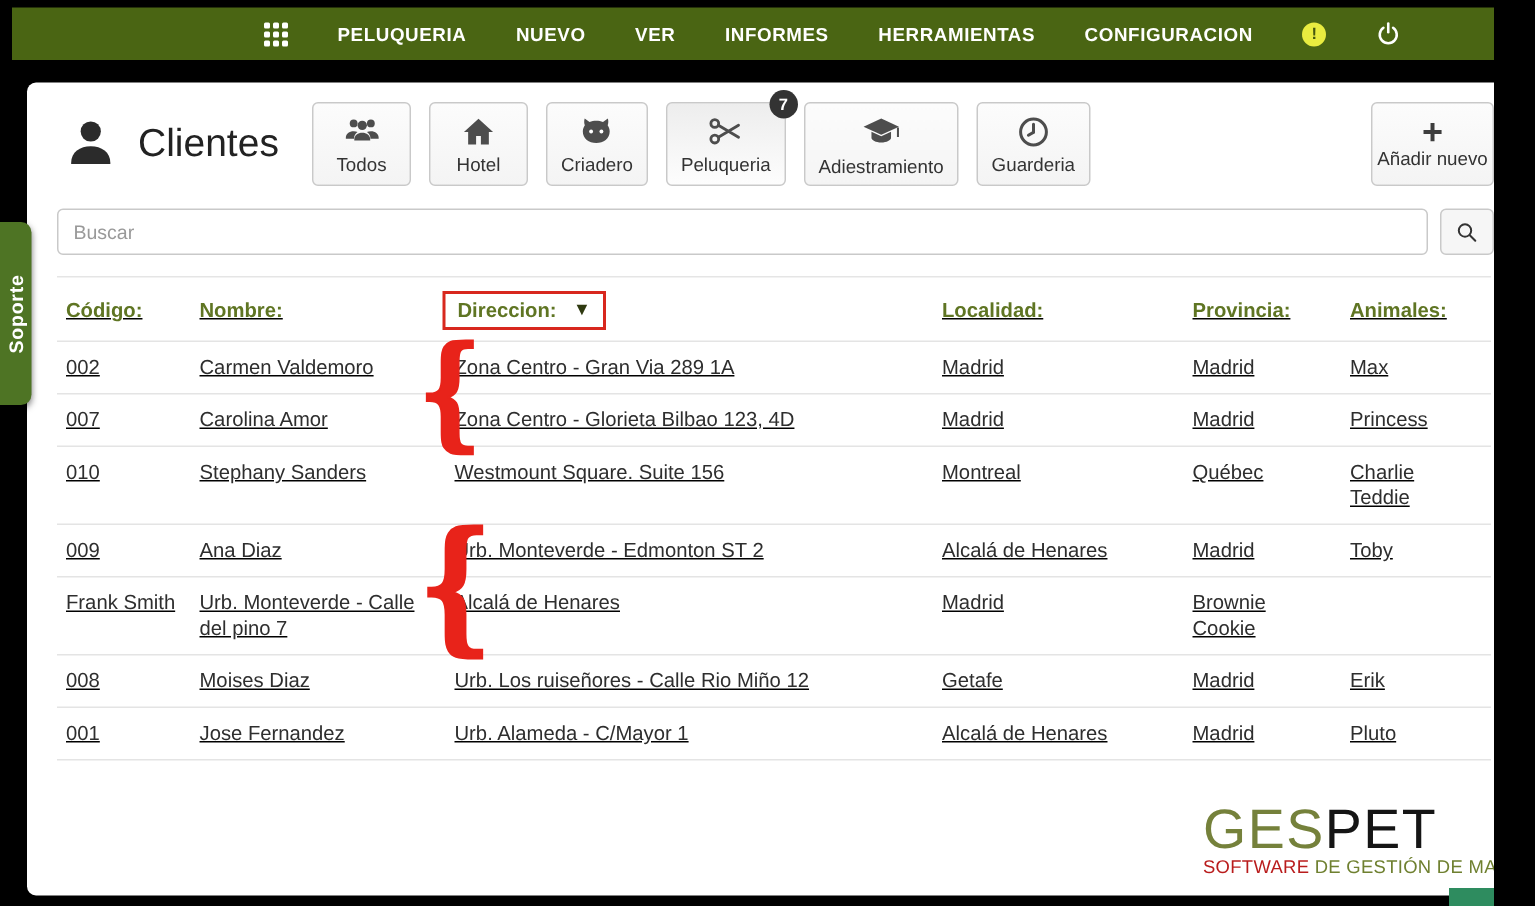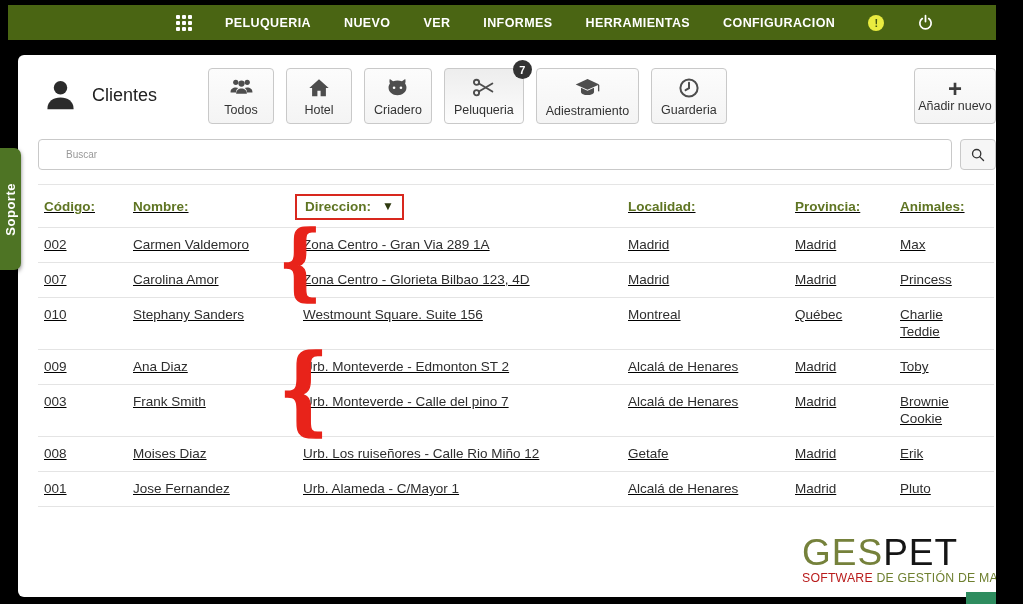--- a/index.html
+++ b/index.html
@@ -24,41 +24,41 @@
                  display:flex; align-items:center; justify-content:center; cursor:pointer;
                  box-shadow:0 2px 4px rgba(0,0,0,.5); }
   .soporte-tab span { writing-mode:vertical-rl; transform:rotate(180deg); color:#fff;
                       font-size:13px; font-weight:bold; letter-spacing:.5px; }
 
   
   .card { position:absolute; left:18px; top:55px; width:990px; height:542px;
           background:#fff; border-radius:6px; }
 
   .clients-title { position:absolute; left:26px; top:24px; display:flex; align-items:center; gap:15px; }
-  .clients-title h1 { font-size:18px; font-weight:normal; color:#222; }
+  .clients-title h1 { font-size:26px; font-weight:normal; color:#222; }
 
   .tabs { position:absolute; left:190px; top:13px; display:flex; gap:12px; }
   .tab-btn { position:relative; min-width:66px; height:56px; border:1px solid #c9c9c9; border-radius:4px;
              background:linear-gradient(#fcfcfc,#f4f4f4); display:flex; flex-direction:column;
              align-items:center; justify-content:center; gap:3px; padding:5px 9px;
              font-size:12.5px; color:#333; cursor:pointer; }
   .tab-btn.active { background:linear-gradient(#ededed,#fdfdfd); }
   .badge { position:absolute; top:-9px; right:-9px; width:19px; height:19px; border-radius:50%;
            background:#333; color:#fff; font-size:11px; font-weight:bold;
            display:flex; align-items:center; justify-content:center; }
   .add-new { position:absolute; right:12px; top:13px; width:82px; height:56px;
              border:1px solid #c9c9c9; border-radius:4px; background:linear-gradient(#fcfcfc,#f4f4f4);
              display:flex; flex-direction:column; align-items:center; justify-content:center;
              font-size:12.5px; color:#333; cursor:pointer; }
   .plus-glyph { font-size:24px; font-weight:bold; color:#3d3d3d; line-height:20px; }
 
   
   .search-row { position:absolute; left:20px; top:84px; right:12px; display:flex; gap:8px; }
   .search-row input { flex:1; height:31px; border:1px solid #c9c9c9; border-radius:4px;
-                      padding:0 27px; font-size:10px; color:#333; font-family:inherit; outline:none; }
+                      padding:0 10px; font-size:13px; color:#333; font-family:inherit; outline:none; }
   .search-row input::placeholder { color:#999; }
   .search-btn { width:36px; height:31px; border:1px solid #c9c9c9; border-radius:4px;
                 background:#f6f6f6; display:flex; align-items:center; justify-content:center; cursor:pointer; }
 
   
   .table-wrap { position:absolute; left:20px; top:129px; right:14px; border-top:1px solid #e5e5e5;text-decoration:underline; }
   .trow { display:grid; grid-template-columns:89px 170px 325px 167px 105px 1fr;
           border-bottom:1px solid #e4e4e4; }
   .trow > div { padding:8px 4px 9px 6px; font-size:13.5px; color:#2e2e2e; line-height:17px; }
   .thead > div { padding:13px 4px 11px 6px; color:#5f7523; font-weight:bold; font-size:13.5px; }
@@ -259,21 +259,20 @@
       </div>
       <div class="trow">
         <div>009</div>
         <div>Ana Diaz</div>
         <div>Urb. Monteverde - Edmonton ST 2</div>
         <div>Alcalá de Henares</div>
         <div>Madrid</div>
         <div class="cell-animales">Toby</div>
       </div>
       <div class="trow">
-        <div>003</div>
         <div>Frank Smith</div>
         <div>Urb. Monteverde - Calle del pino 7</div>
         <div>Alcalá de Henares</div>
         <div>Madrid</div>
         <div class="cell-animales">Brownie
 Cookie</div>
       </div>
       <div class="trow">
         <div>008</div>
         <div>Moises Diaz</div>

